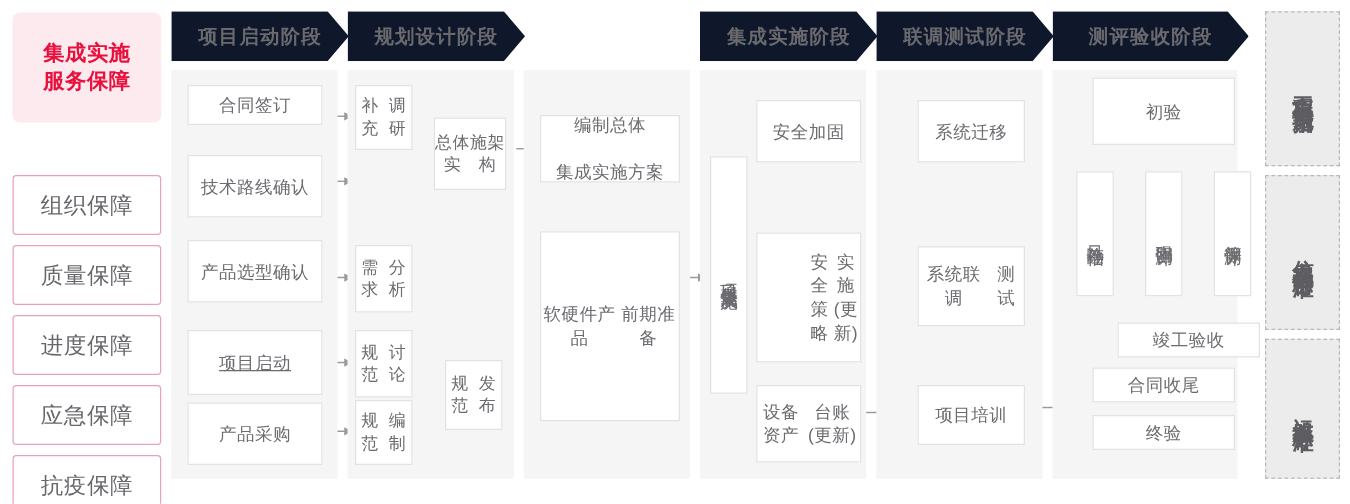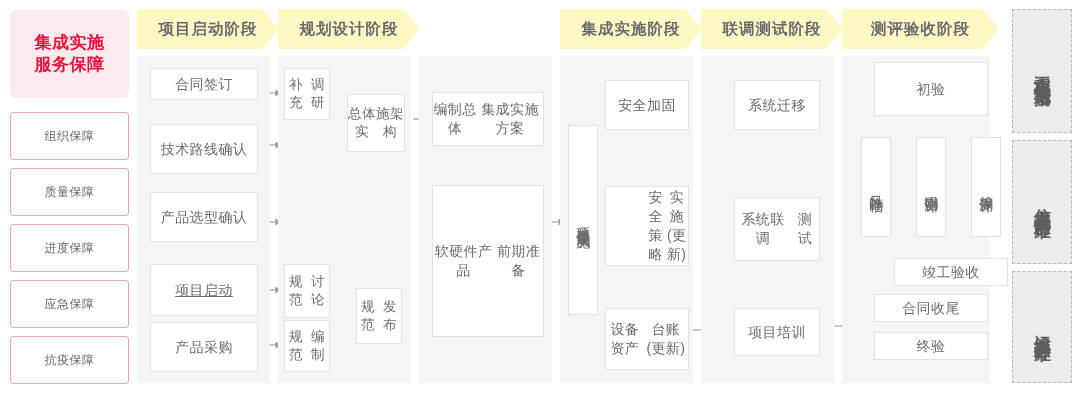--- a/index.html
+++ b/index.html
@@ -19,26 +19,26 @@
     display:flex;align-items:center;justify-content:center;
     color:#e8103c;font-weight:bold;font-size:17px;line-height:1.28;
     text-align:center;letter-spacing:.5px;
   }
   .brand span{display:block;}
 
   
   .guar{
     background:#ffffff;border:1px solid #e8a3b6;border-radius:3px;
     display:flex;align-items:center;justify-content:center;
-    font-size:12px;color:#66666b;letter-spacing:.5px;
+    font-size:18px;color:#66666b;letter-spacing:.5px;margin-top:28px;
   }
 
   
   .hdr{
-    background:#fef9c3;
+    background:#0f172a;
     display:flex;align-items:center;justify-content:center;
     font-size:15.5px;font-weight:bold;color:#6a6a6e;letter-spacing:1px;
     clip-path:polygon(0 0, calc(100% - 17px) 0, 100% 50%, calc(100% - 17px) 100%, 0 100%);
   }
   .hdr.first{
     clip-path:polygon(0 0, calc(100% - 17px) 0, 100% 50%, calc(100% - 17px) 100%, 0 100%);
   }
 
   
   .panel{background:#f5f5f5;}
@@ -166,20 +166,25 @@
   <div class="abs box" style="left:150px;top:124px;width:108px;height:50px;">技术路线确认</div>
   <div class="abs box" style="left:150px;top:192px;width:108px;height:50px;">产品选型确认</div>
   <div class="abs box" style="left:150px;top:264px;width:108px;height:52px;text-decoration:underline;">项目启动</div>
   <div class="abs box" style="left:150px;top:322px;width:108px;height:50px;">产品采购</div>
 
   <div class="abs box small" style="left:284px;top:68px;width:46px;height:52px;">
       <span>补充</span>
       <br>
       <span>调研</span>
     </div>
+  <div class="abs box small" style="left:284px;top:196px;width:46px;height:54px;">
+      <span>需求</span>
+      <br>
+      <span>分析</span>
+    </div>
   <div class="abs box small" style="left:284px;top:264px;width:46px;height:54px;">
       <span>规范</span>
       <br>
       <span>讨论</span>
     </div>
   <div class="abs box small" style="left:284px;top:320px;width:46px;height:52px;">
       <span>规范</span>
       <br>
       <span>编制</span>
     </div>
@@ -187,34 +192,34 @@
       <span>总体实</span>
       <br>
       <span>施架构</span>
     </div>
   <div class="abs box small" style="left:356px;top:288px;width:46px;height:56px;">
       <span>规范</span>
       <br>
       <span>发布</span>
     </div>
 
-  <div class="abs box" style="left:432px;top:92px;width:112px;height:54px;">
+  <div class="abs box" style="left:432px;top:92px;width:112px;height:54px;flex-direction:column;">
       <span>编制总体</span>
       <br>
       <span>集成实施方案</span>
     </div>
   <div class="abs box" style="left:432px;top:185px;width:112px;height:152px;">
       <span>软硬件产品</span>
       <br>
       <span>前期准备</span>
     </div>
 
   <div class="abs box vert" style="left:568px;top:125px;width:30px;height:190px;">项目整体集成实施</div>
   <div class="abs box" style="left:605px;top:80px;width:84px;height:50px;">安全加固</div>
-  <div class="abs box" style="left:605px;top:186px;width:84px;height:80px;padding-left:40px;">
+  <div class="abs box" style="left:605px;top:186px;width:84px;height:104px;padding-left:40px;">
       <span>安全策略</span>
       <br>
       <span>实施(更新)</span>
     </div>
   <div class="abs box" style="left:605px;top:308px;width:84px;height:62px;">
       <span>设备资产</span>
       <br>
       <span>台账(更新)</span>
     </div>
 

